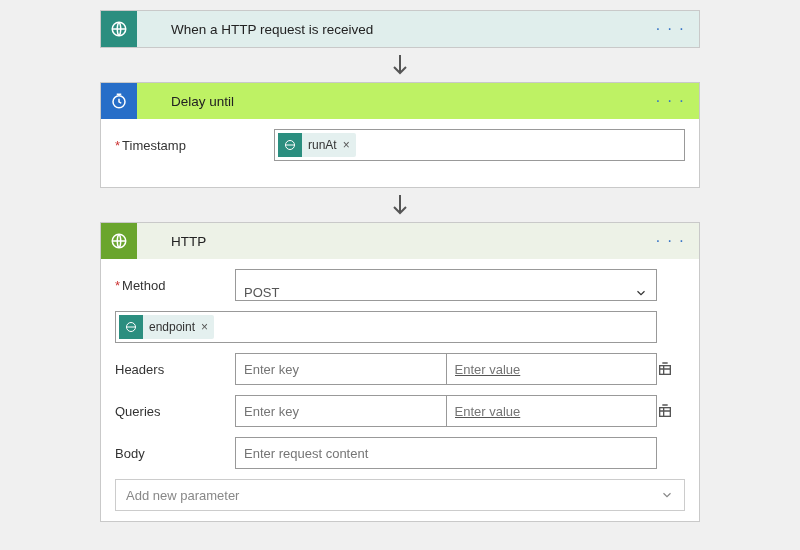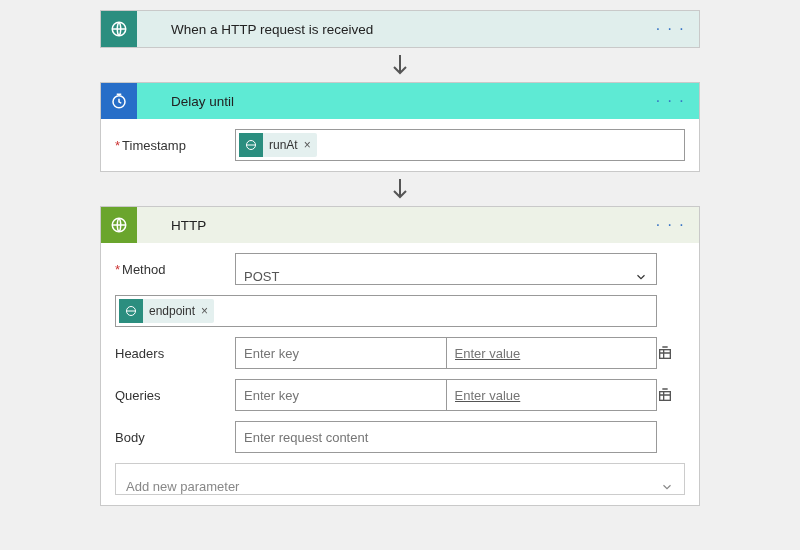--- a/index.html
+++ b/index.html
@@ -6,43 +6,43 @@
   body { background: #f0f0f0; width: 800px; height: 550px; padding: 10px 0; }
   .canvas { width: 600px; margin: 0 auto; }
   .card { background: #fff; border: 1px solid #c9c9c9; margin-bottom: 0; }
   .card-header { display: flex; align-items: center; height: 36px; padding: 0 8px 0 0; }
   .card-header .icon-box { width: 36px; height: 36px; display: flex; align-items: center; justify-content: center; }
   .card-header .title { flex: 1; font-size: 13.5px; color: #222; padding-left: 6px; font-weight: 400; margin-left: 28px; }
   .card-header .menu { color: #3a76c6; font-size: 16px; letter-spacing: 1px; cursor: pointer; padding: 0 6px; }
 
   .hdr-trigger { background: #e0eeec; }
   .hdr-trigger .icon-box { background: #2b8e7f; }
-  .hdr-delay { background: #5eead4; justify-content: space-between; }
+  .hdr-delay { background: #bef264; justify-content: space-between; }
   .hdr-delay .icon-box { background: #276ec8; }
   .hdr-http { background: #edf2e7; }
   .hdr-http .icon-box { background: #6aa52d; }
 
   .card-body { padding: 10px 14px; }
   .row { display: flex; align-items: center; margin-bottom: 10px; }
-  .row:last-child { margin-bottom: 0; }
+  .row:last-child { margin-bottom: 16px; gap: 39px; }
   .label { width: 120px; font-size: 13px; color: #333; }
   .req::before { content: "*"; color: #c33; margin-right: 2px; }
   .field { flex: 1; }
   .field-input { width: 100%; height: 32px; border: 1px solid #999; padding: 0 8px; font-size: 13px; color: #555; background: #fff; display: flex; align-items: center; }
   .field-select { display: flex; align-items: flex-end; justify-content: space-between; }
   .kv-pair { display: flex; gap: 0; }
   .kv-pair .field-input { flex: 1; }
   .kv-pair .field-input + .field-input { border-left: none; text-decoration: underline; }
   .row .side-btn { width: 28px; text-align: center; color: #555; font-size: 15px; cursor: pointer; }
   .token-box { display: flex; align-items: center; gap: 0; width: 100%; height: 32px; border: 1px solid #999; padding: 3px; }
   .token { display: inline-flex; align-items: center; background: #e4f0ef; border-radius: 2px; font-size: 12px; color: #333; height: 24px; }
   .token .tk-icon { width: 24px; height: 24px; background: #2b8e7f; display: flex; align-items: center; justify-content: center; }
   .token .tk-label { padding: 0 4px 0 6px; }
   .token .tk-x { padding: 0 6px 0 2px; cursor: pointer; color: #555; }
-  .add-param { margin-top: 6px; height: 32px; border: 1px solid #ccc; display: flex; align-items: flex-end; justify-content: space-between; padding: 0 10px; font-size: 13px; color: #888; cursor: pointer; }
+  .add-param { margin-top: 6px; height: 32px; border: 1px solid #ccc; display: flex; align-items: center; justify-content: space-between; padding: 0 10px; font-size: 13px; color: #888; cursor: pointer; }
   .arrow { display: flex; justify-content: center; padding: 6px 0; }
   .new-step { display: flex; justify-content: center; padding: 12px 0 0 0; }
   svg { display: block; }
   .chev { width: 14px; height: 14px; }
 </style>
 </head>
 <body>
 
 <div class="canvas">
 

